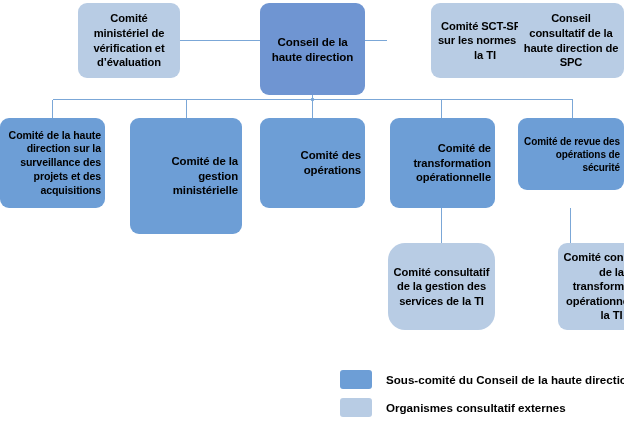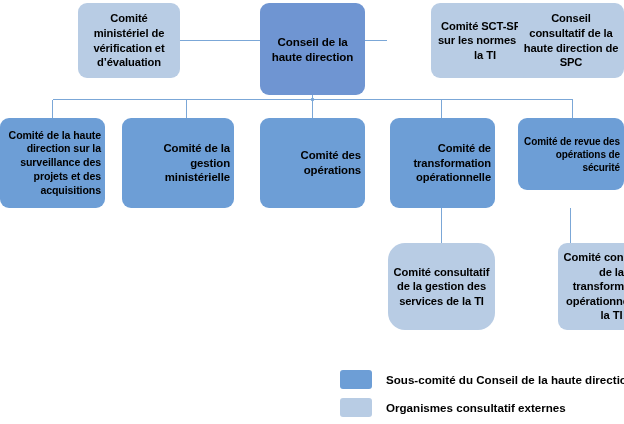--- a/index.html
+++ b/index.html
@@ -68,21 +68,21 @@
   }
 
   
   #node-cmve   { left: 78px;  top: 3px;   width: 102px; height: 75px; font-size: 11.2px; }
   #node-chd    { left: 260px; top: 3px;   width: 105px; height: 92px; font-size: 11.6px; }
   #node-sct    { left: 387px; top: 3px;   width: 108px; height: 75px; font-size: 11.2px; margin-left: 44px; }
   #node-cchd   { left: 518px; top: 3px;   width: 106px; height: 75px; font-size: 11.2px; justify-content: center; }
 
   
   #node-surv   { left: 0px;   top: 118px; width: 105px; height: 90px; font-size: 10.6px; }
-  #node-gest   { left: 122px; top: 118px; width: 112px; height: 90px; font-size: 11.4px; padding-left: 12px; }
+  #node-gest   { left: 130px; top: 118px; width: 112px; height: 116px; font-size: 11.4px; padding-left: 12px; }
   #node-oper   { left: 260px; top: 118px; width: 105px; height: 90px; font-size: 11.4px; }
   #node-trans  { left: 390px; top: 118px; width: 105px; height: 90px; font-size: 11.2px; }
   #node-secu   { left: 518px; top: 118px; width: 106px; height: 72px; font-size: 10px; }
 
   
   #node-ccgst  { left: 388px; top: 243px; width: 107px; height: 87px; font-size: 11.2px; border-radius: 17px; }
   #node-cctrf  { left: 517px; top: 243px; width: 107px; height: 87px; font-size: 11.2px; margin-left: 41px; }
 
   
   #legend {

